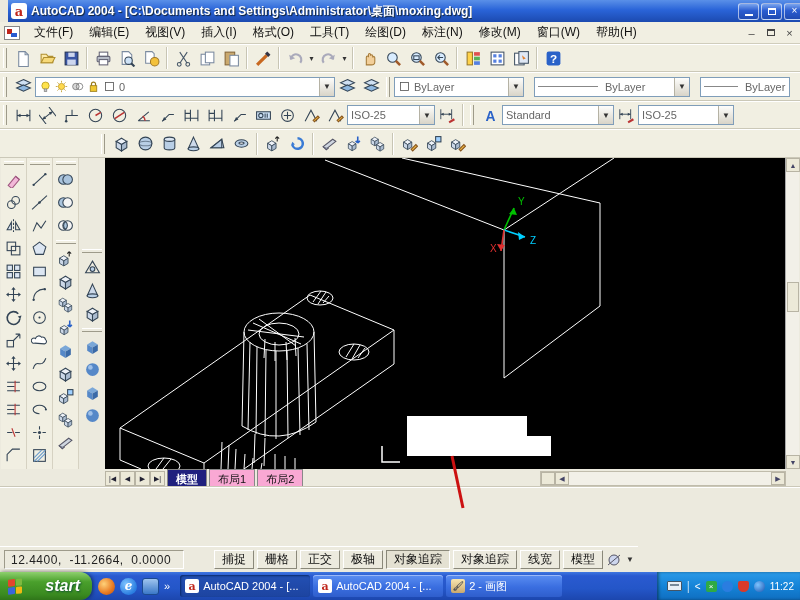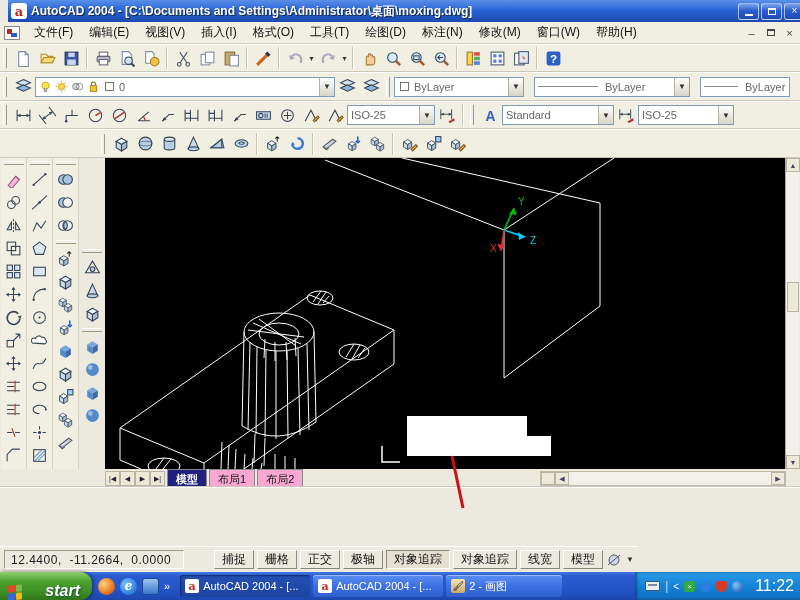--- a/index.html
+++ b/index.html
@@ -83,21 +83,21 @@
     font-size:12px;color:#222;display:flex;align-items:center;padding-left:6px;letter-spacing:.5px;white-space:pre}
   .toggle{height:19px;padding:0 7px;display:flex;align-items:center;font-size:12px;color:#111;background:#eceade;
     border:1px solid;border-color:#fff #8a887a #8a887a #fff;white-space:nowrap}
   .toggle.pressed{border-color:#8a887a #fff #fff #8a887a;background:#e4e1d2}
   .tray-right{margin-left:auto;display:flex;align-items:center;gap:4px}
   .sat{width:16px;height:14px}
 
   
   .taskbar{position:absolute;left:0;top:572px;width:800px;height:28px;
     background:linear-gradient(180deg,#3f77e0 0%,#2a5ad0 14%,#2456c8 60%,#1c46ae 100%);display:flex;align-items:center}
-  .startbtn{height:28px;width:92px;border-radius:0 12px 12px 0;display:flex;align-items:flex-end;gap:23px;padding:0 12px 0 8px;
+  .startbtn{height:28px;width:92px;border-radius:0 12px 12px 0;display:flex;align-items:center;gap:23px;padding:0 12px 0 8px;
     background:linear-gradient(180deg,#8ed06e 0%,#4aa02c 35%,#3a8a20 80%,#2f7519 100%);box-shadow:1px 0 4px #0008;color:#fff;
     font-weight:bold;font-style:italic;font-size:16px;text-shadow:1px 1px 2px #153}
   .flag{width:15px;height:15px;display:grid;grid-template-columns:1fr 1fr;grid-template-rows:1fr 1fr;gap:1px;transform:skewY(-6deg)}
   .flag span{border-radius:1px}
   .ql{display:flex;align-items:center;gap:5px;padding:0 6px;color:#fff}
   .qlicon{width:17px;height:17px;border-radius:3px;display:flex;align-items:center;justify-content:center;font-weight:bold}
   .wmp{background:radial-gradient(circle at 35% 35%,#ffd27a,#e87820 60%,#b24e10);border-radius:50%}
   .iee{color:#fff;background:radial-gradient(circle at 35% 35%,#7ec4ff,#2a7de0 70%);border-radius:50%;font-style:italic;font-family:"DejaVu Serif",serif}
   .dsk{background:linear-gradient(#9fc4ee,#3a78c8);border:1px solid #1c4a90}
   .chev{font-size:11px;color:#fff}
@@ -106,21 +106,21 @@
     box-shadow:inset 0 1px 0 #9ab8f8;color:#fff;font-size:11px;display:flex;align-items:center;gap:4px;padding:0 5px;overflow:hidden;white-space:nowrap}
   .taskbtn.active{background:linear-gradient(#2350b4,#1d44a0);box-shadow:inset 1px 1px 2px #0a2a6a}
   .tb-ico{width:14px;height:14px;background:#fff;border-radius:2px;color:#c0261c;font-weight:bold;font-size:11px;
     display:flex;align-items:center;justify-content:center;flex:0 0 auto;font-family:"DejaVu Serif",serif}
   .tb-ico.paint{background:linear-gradient(#f8e6b0,#caa96e);color:#555;font-size:9px}
   .tray{margin-left:auto;height:28px;display:flex;align-items:center;gap:5px;padding:0 6px 0 10px;
     background:linear-gradient(180deg,#2a9ae8 0%,#1584d8 50%,#0f6ec0 100%);box-shadow:inset 2px 0 3px #0006;color:#fff}
   .kb{width:15px;height:10px;background:#e8eef6;border:1px solid #456;border-radius:1px;position:relative}
   .kb::before{content:"";position:absolute;left:2px;top:2px;width:9px;height:2px;background:#789}
   .trayico{width:11px;height:11px;border-radius:2px;display:flex;align-items:center;justify-content:center;font-size:8px;color:#fff;flex:0 0 auto}
-  .clock{font-size:16px;color:#fff;margin-left:7px}
+  .clock{font-size:10px;color:#fff;margin-left:0}
 
   .overlay{position:absolute;left:0;top:0;width:800px;height:600px;pointer-events:none;z-index:60}
 </style>
 </head>
 <body>
 
 <svg width="0" height="0" style="position:absolute" aria-hidden="true">
 <defs>
 <symbol id="i-page" viewBox="0 0 16 16">
         <path d="M3.5 1.5h6l3 3v11h-9z" fill="#fff" stroke="#7b8ba0"></path>

